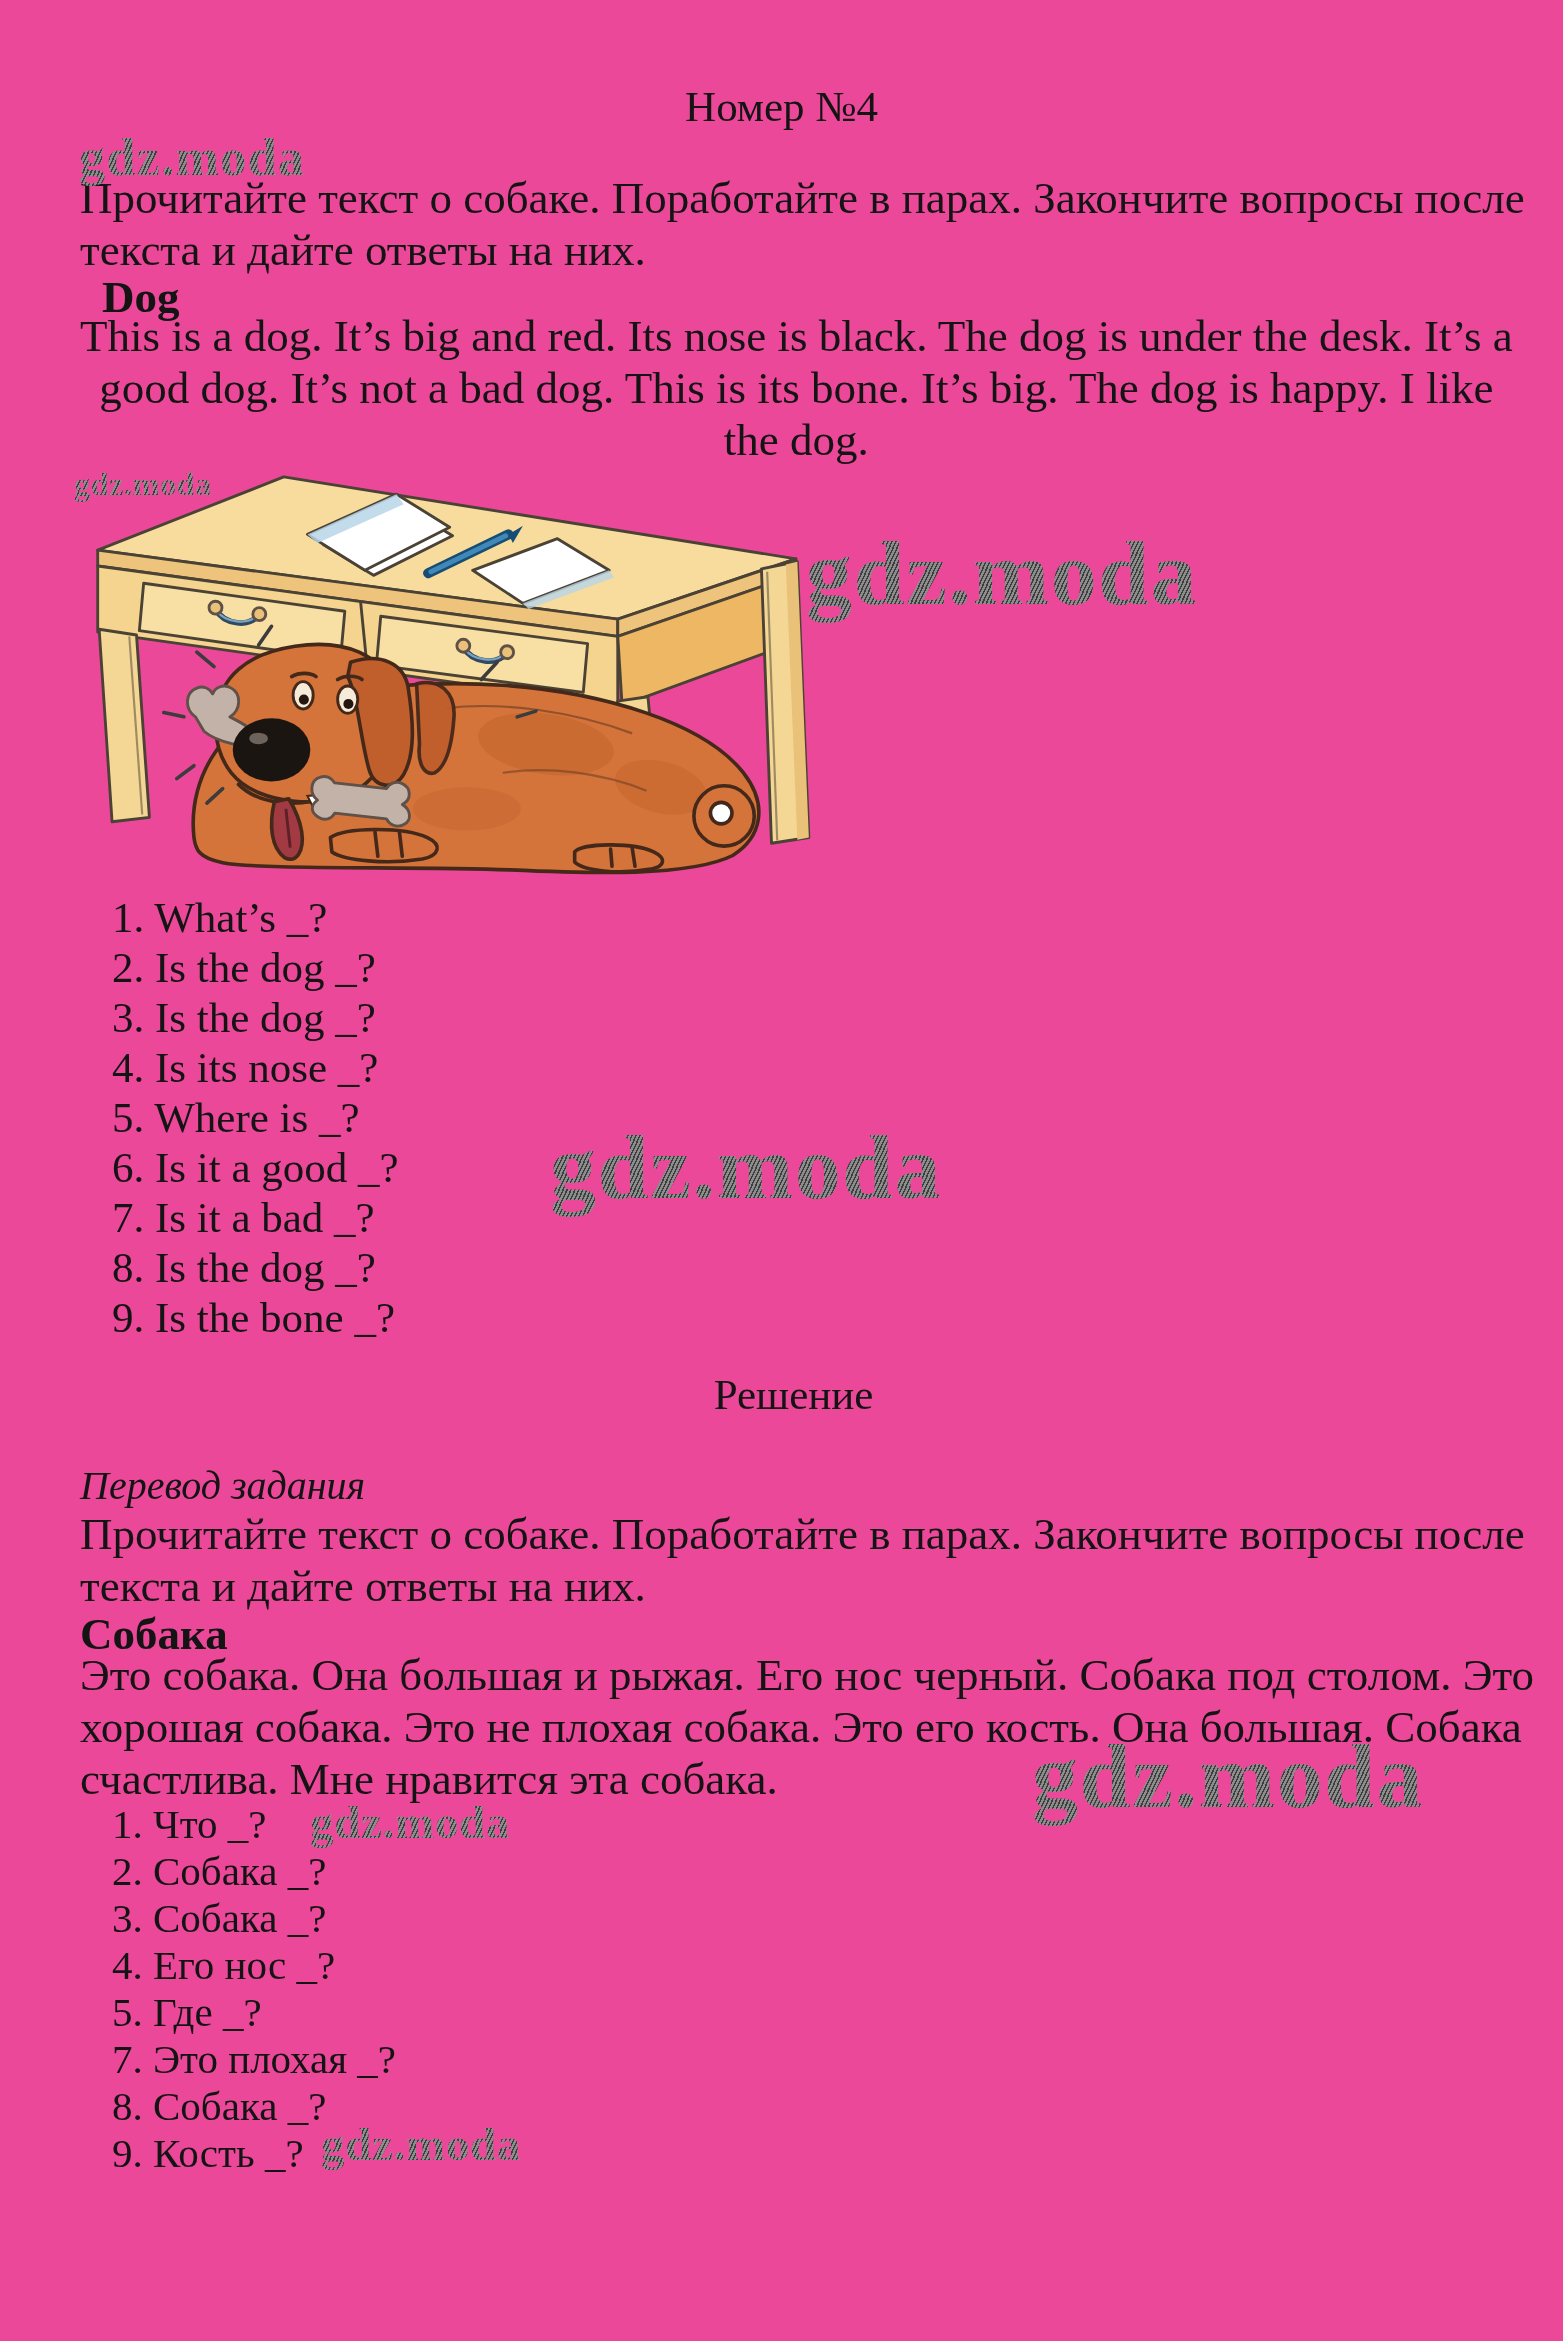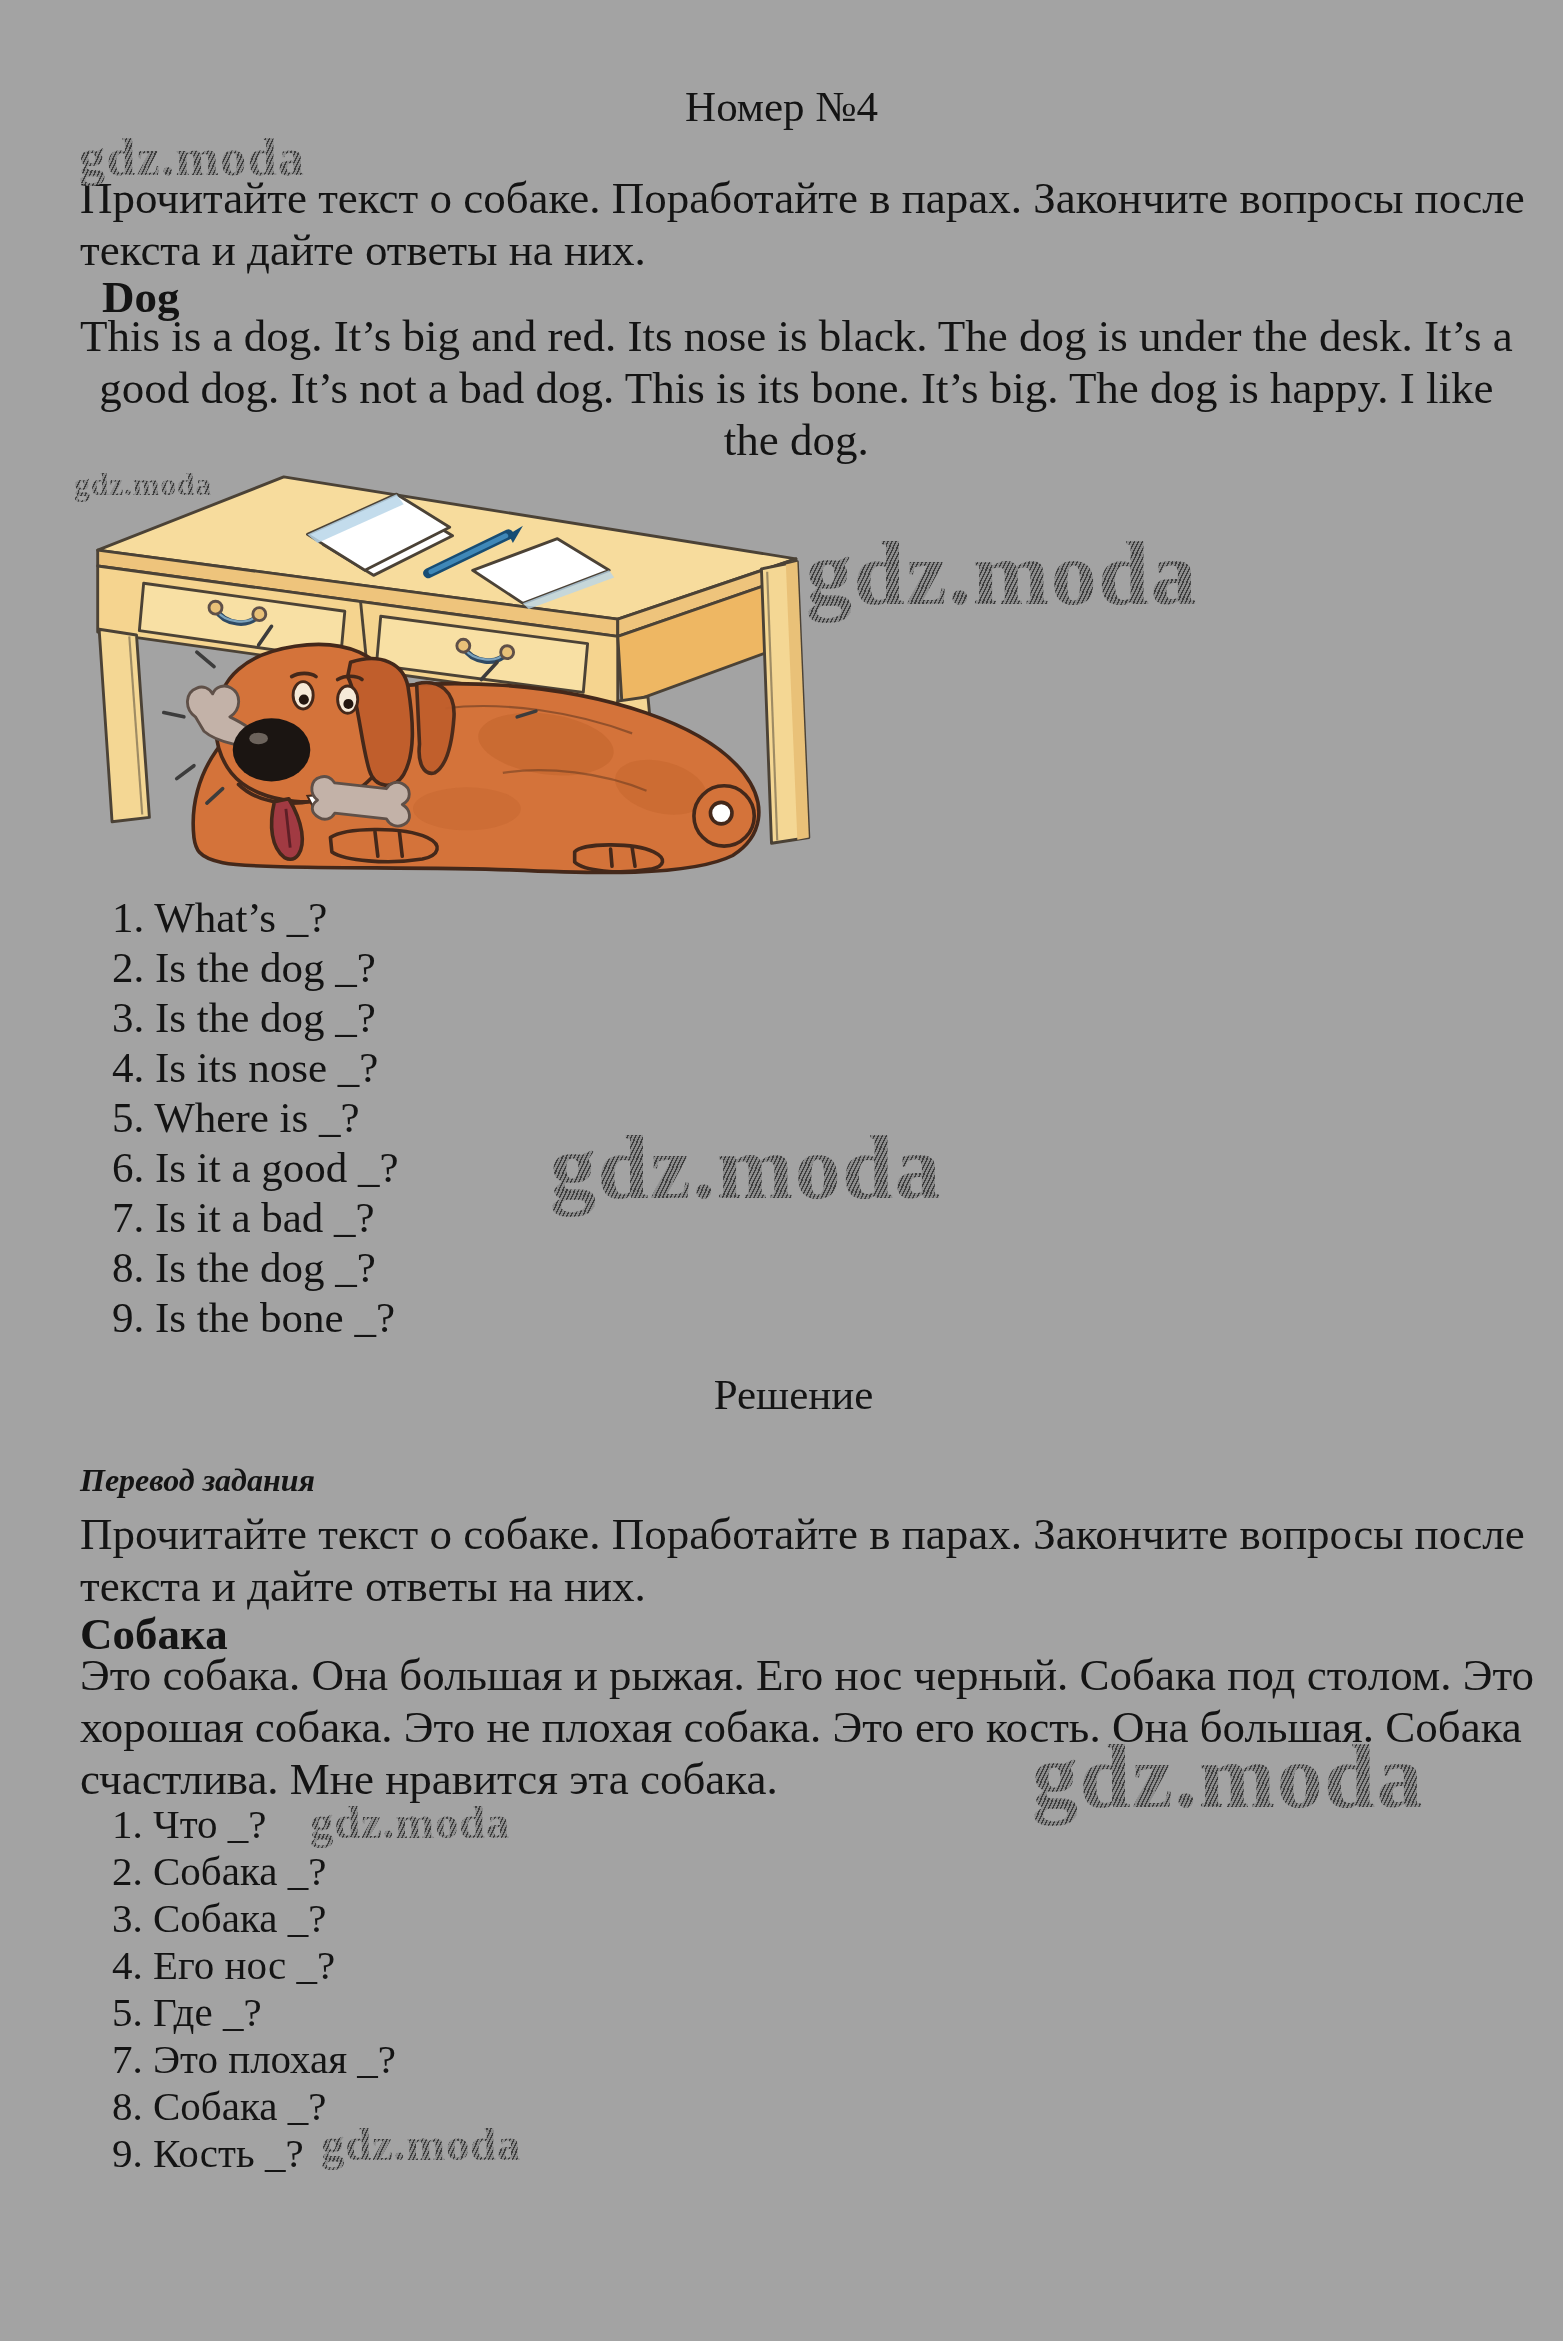--- a/index.html
+++ b/index.html
@@ -1,34 +1,34 @@
 <!DOCTYPE html>
 <html style="--desk_top: #f7dc9d; --desk_edge: #eec47c; --desk_front: #f5d48f; --desk_side: #eeb763; --desk_leg: #f4d794; --desk_leg_dark: #e9c178; --drawer: #f8e0a4; --handle: #7da4bd; --handle_dark: #2f4a63; --outline: #4b4236; --paper: #ffffff; --paper_shade: #b9d6e9; --pen: #3f88b8; --pen_dark: #174d74; --dog: #d4733a; --dog_dark: #c05e2c; --dog_shade: #b85d26; --dog_outline: #44281a; --nose: #1b1512; --bone: #c3b2a8; --bone_outline: #5f5048; --tongue: #a13a42; --motion: #3c3c3c;font-size:11.5px"><head>
 <meta charset="utf-8">
 <style>
   html,body{margin:0;padding:0;background:#e8e8e8;}
   .page{
     position:relative;
     width:1563px;height:2342px;
-    background:#a3a3a3;
+    background:#ec4899;
     font-family:"Liberation Serif","DejaVu Serif",serif;
     color:#141414;
     overflow:hidden;
   }
   .abs{position:absolute;}
   .center{left:0;right:0;text-align:center;}
   .nowrap{white-space:nowrap;}
 
   .title{top:82px;font-size:43px;}
   .h-solution{top:1370px;font-size:43px;padding-left:24px;}
 
   .para{font-size:45px;line-height:52px;}
   .para div{white-space:nowrap;}
   .h-bold{font-size:45px;font-weight:bold;}
-  .h-bi{font-size:32px;font-weight:bold;font-style:italic;}
+  .h-bi{font-size:40px;font-weight:normal;font-style:italic;}
 
   .qlist-en{font-size:43px;line-height:50px;}
   .qlist-ru{font-size:41px;line-height:47px;}
   .qlist-en div,.qlist-ru div{white-space:nowrap;margin-left:32px;}
 
   
   .wm{
     font-family:"Liberation Serif","DejaVu Serif",serif;
     font-weight:bold;
     color:#5d5d5d;

